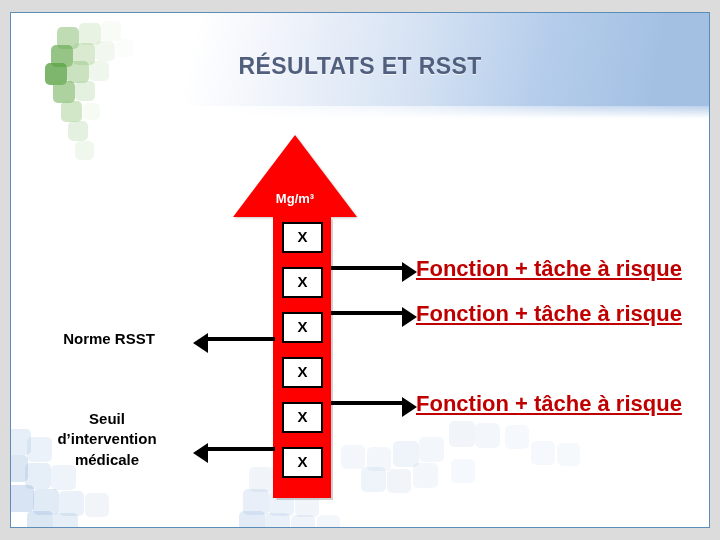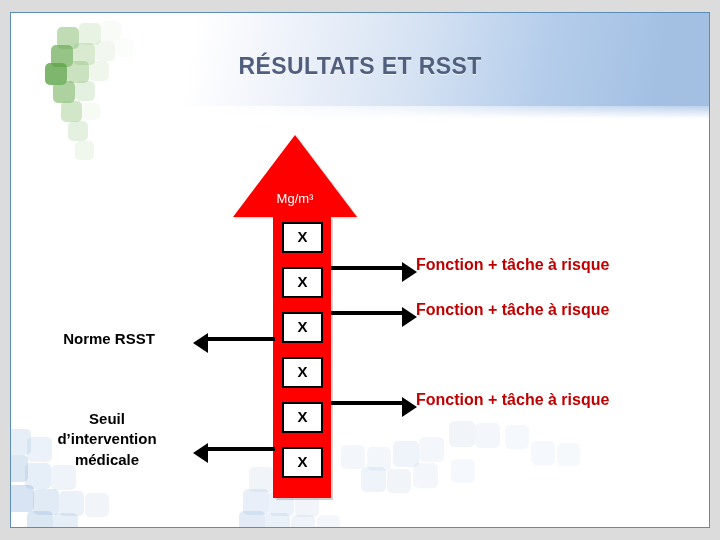--- a/index.html
+++ b/index.html
@@ -83,21 +83,21 @@
     border-bottom:82px solid #fe0000;
     filter:drop-shadow(1.5px 1.5px 1px rgba(150,150,150,.55));
   }
   .arrow-shaft{
     position:absolute;left:40px;top:81px;width:58px;height:282px;
     background:#fe0000;
     box-shadow:1.5px 1.5px 1px rgba(150,150,150,.45);
   }
   .unit-label{
     position:absolute;left:0;top:56px;width:124px;text-align:center;
-    color:#ffffff;font-size:13px;font-weight:normal;
+    color:#ffffff;font-size:13px;font-weight:bold;
     z-index:4;
     text-shadow:0 0 1px rgba(0,0,0,.18);
   }
   .x-col{
     position:absolute;left:40px;top:81px;width:58px;height:282px;z-index:3;
   }
   .x-box{
     position:absolute;left:9px;width:41px;height:31px;
     background:#ffffff;
     border:2.5px solid #000000;
@@ -120,22 +120,23 @@
     right:-14px;
     border-left:15px solid #000000;
   }
   .conn.left:after{
     left:-14px;
     border-right:15px solid #000000;
   }
   
   .label-right{
     position:absolute;
-    color:#c00000;font-size:16px;font-weight:bold;
+    color:#c00000;font-size:22px;font-weight:bold;
     white-space:nowrap;
+    text-decoration:underline;
   }
   .label-left{
     position:absolute;
     color:#000000;font-size:15px;font-weight:bold;
     text-align:center;line-height:1.35;
   }
 </style>
 </head>
 <body>
 

